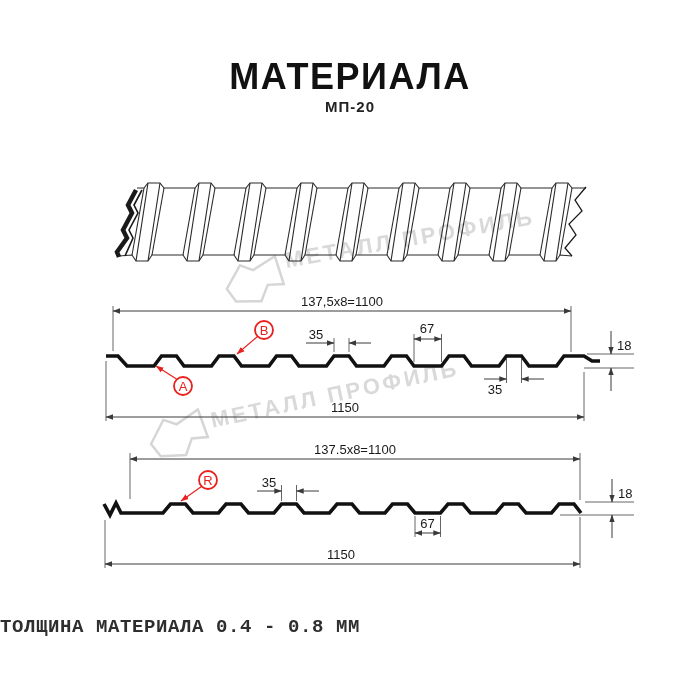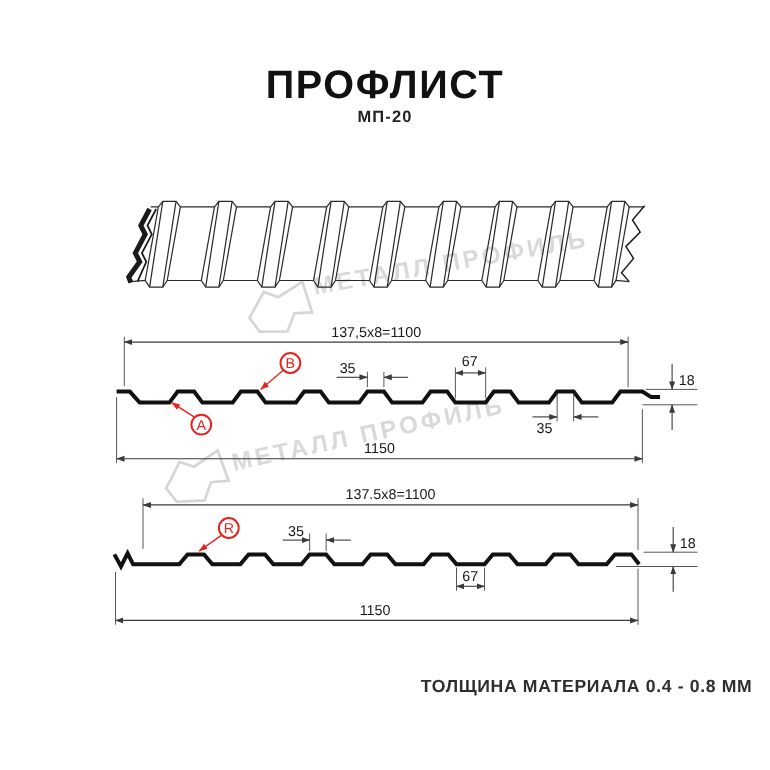--- a/index.html
+++ b/index.html
@@ -1,22 +1,22 @@
 <!DOCTYPE html>
 <html><head>
 <meta charset="utf-8">
 <style>
   html,body{margin:0;padding:0;background:#fff;}
   .canvas{position:relative;width:700px;height:700px;background:#ffffff;overflow:hidden;
           font-family:"Liberation Sans", sans-serif;}
   .hdr{position:absolute;left:0;top:0;width:700px;text-align:center;z-index:3;}
   .title{margin-top:56px;font-size:36px;font-weight:700;letter-spacing:1.5px;color:#111;}
   .subtitle{margin-top:0;font-size:15px;font-weight:600;letter-spacing:1px;color:#222;}
-  .footer{position:absolute;left:0;top:616px;width:684px;text-align:right;z-index:3;
-          font-size:16px;font-weight:600;letter-spacing:0.6px;color:#2e2e2e;}
+  .footer{position:absolute;left:0;top:616px;width:684px;text-align:left;z-index:3;
+          font-size:19px;font-weight:600;letter-spacing:0.6px;color:#2e2e2e;font-family:Liberation Mono, monospace;}
   .wm{position:absolute;z-index:1;color:#d9d9d9;white-space:nowrap;
       font-weight:700;font-size:22px;letter-spacing:3px;}
   .wm1{left:285px;top:248px;transform:rotate(-10deg);transform-origin:left center;}
   .wm2{left:211px;top:408px;transform:rotate(-12deg);transform-origin:left center;}
   .wmlogo{position:absolute;z-index:1;}
   .wmlogo1{left:224px;top:258px;transform:rotate(-10deg);}
   .wmlogo2{left:148px;top:412px;transform:rotate(-12deg);}
   svg.draw{position:absolute;left:0;top:0;z-index:2;}
   .profile{fill:none;stroke:#111;stroke-width:3.6;stroke-linejoin:miter;}
   .dim{stroke:#3a3a3a;stroke-width:1;fill:none;}
@@ -37,21 +37,21 @@
   <svg class="wmlogo wmlogo1" width="62" height="48">
     <polygon class="wmstroke" points="2,26 19,5 31,12 55,2 59,31 43,29 34,44 9,40"></polygon>
   </svg>
   <div class="wm wm1">МЕТАЛЛ ПРОФИЛЬ</div>
   <svg class="wmlogo wmlogo2" width="62" height="48">
     <polygon class="wmstroke" points="2,26 19,5 31,12 55,2 59,31 43,29 34,44 9,40"></polygon>
   </svg>
   <div class="wm wm2">МЕТАЛЛ ПРОФИЛЬ</div>
 
   <div class="hdr">
-    <div class="title">ПРОФЛИСТ</div>
+    <div class="title">МАТЕРИАЛА</div>
     <div class="subtitle">МП-20</div>
   </div>
 
   <svg class="draw" width="700" height="700">
     <defs>
       <marker id="ar" viewBox="0 0 10 10" refX="9" refY="5" markerWidth="8" markerHeight="8" orient="auto-start-reverse" markerUnits="strokeWidth">
         <path d="M0,1.6 L9.5,5 L0,8.4 z" fill="#3a3a3a"></path>
       </marker>
       <marker id="arr-red" viewBox="0 0 10 10" refX="9" refY="5" markerWidth="7" markerHeight="7" orient="auto-start-reverse" markerUnits="strokeWidth">
         <path d="M0,1.6 L9.5,5 L0,8.4 z" fill="#e8211e"></path>

